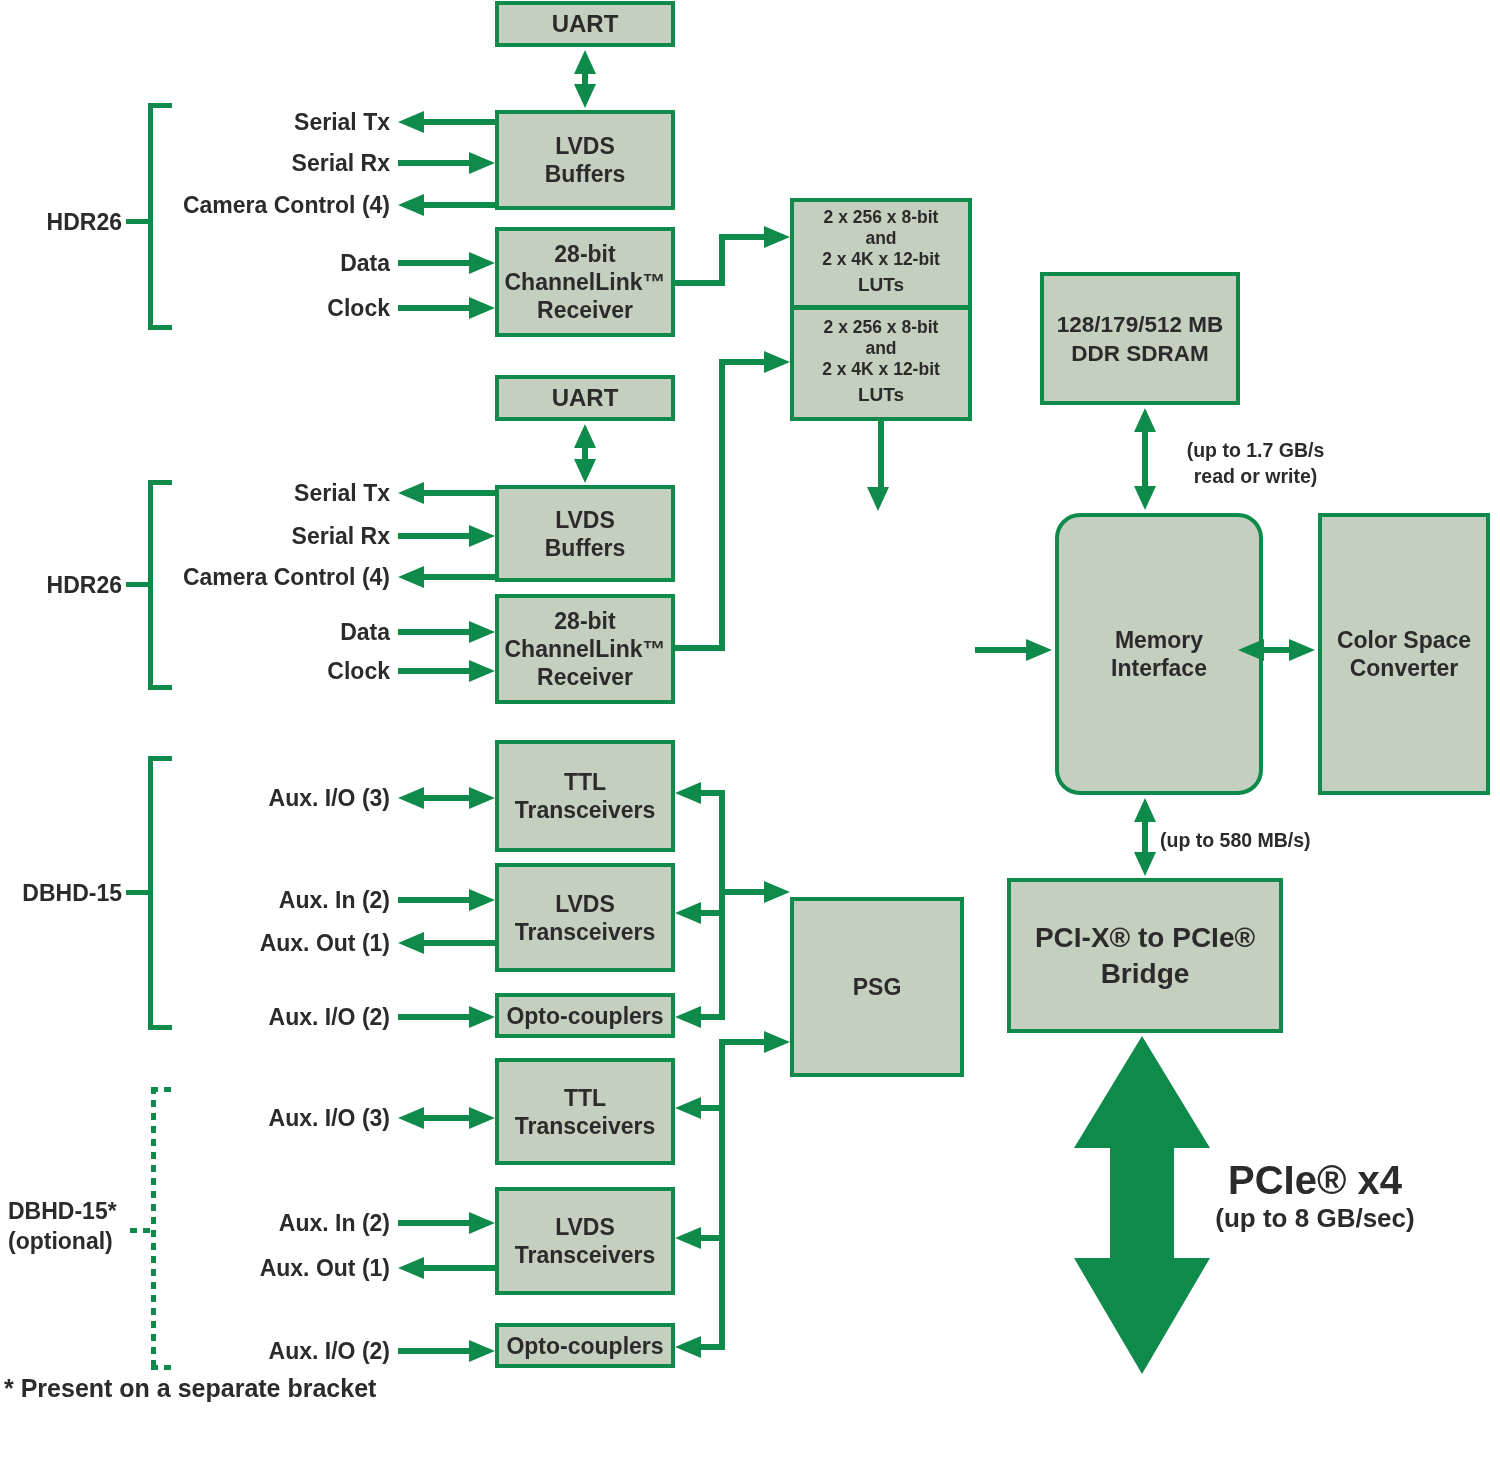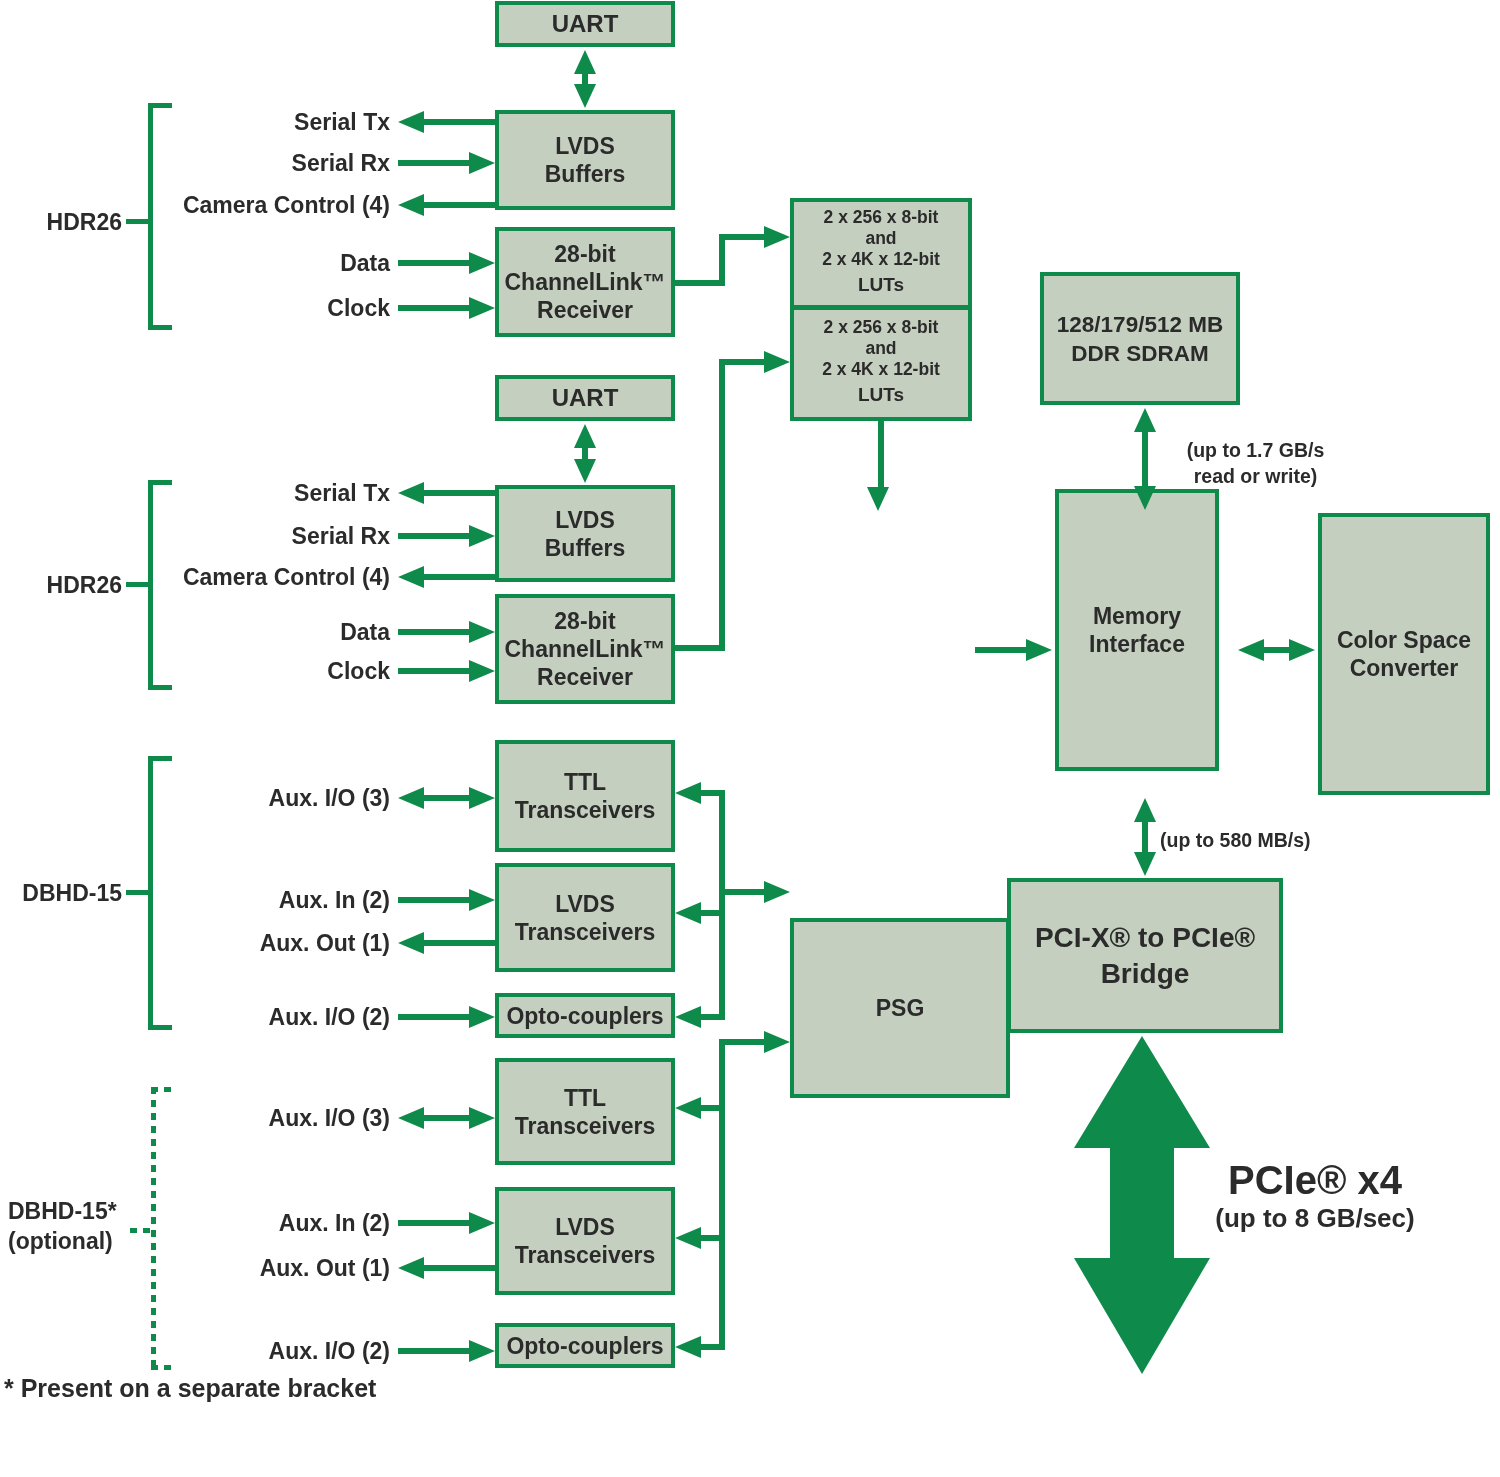--- a/index.html
+++ b/index.html
@@ -84,42 +84,42 @@
     <span class="lut-detail">2 x 256 x 8-bit
 and
 2 x 4K x 12-bit</span>
     <span class="lut-title">LUTs</span>
   </div>
 
   <div class="box fs-ddr" style="left:1040px;top:272px;width:200px;height:133px;">
       <span>128/179/512 MB
 DDR SDRAM</span>
     </div>
-  <div class="box" style="left:1055px;top:489px;width:164px;height:282px;">
+  <div class="box" style="left:1055px;top:513px;width:208px;height:282px;border-radius:25px;">
       <span>Memory
 Interface</span>
     </div>
   <div class="box" style="left:1318px;top:513px;width:172px;height:282px;">
       <span>Color Space
 Converter</span>
     </div>
 
   <div class="box" style="left:495px;top:740px;width:180px;height:112px;">
       <span>TTL
 Transceivers</span>
     </div>
   <div class="box" style="left:495px;top:863px;width:180px;height:109px;">
       <span>LVDS
 Transceivers</span>
     </div>
   <div class="box" style="left:495px;top:993px;width:180px;height:45px;">
       <span>Opto-couplers</span>
     </div>
 
-  <div class="box" style="left:790px;top:918px;width:220px;height:180px;">
+  <div class="box" style="left:790px;top:897px;width:174px;height:180px;">
       <span>PSG</span>
     </div>
   <div class="box fs-bridge" style="left:1007px;top:878px;width:276px;height:155px;">
       <span>PCI-X® to PCIe®
 Bridge</span>
     </div>
 
   <div class="box" style="left:495px;top:1058px;width:180px;height:107px;">
       <span>TTL
 Transceivers</span>

